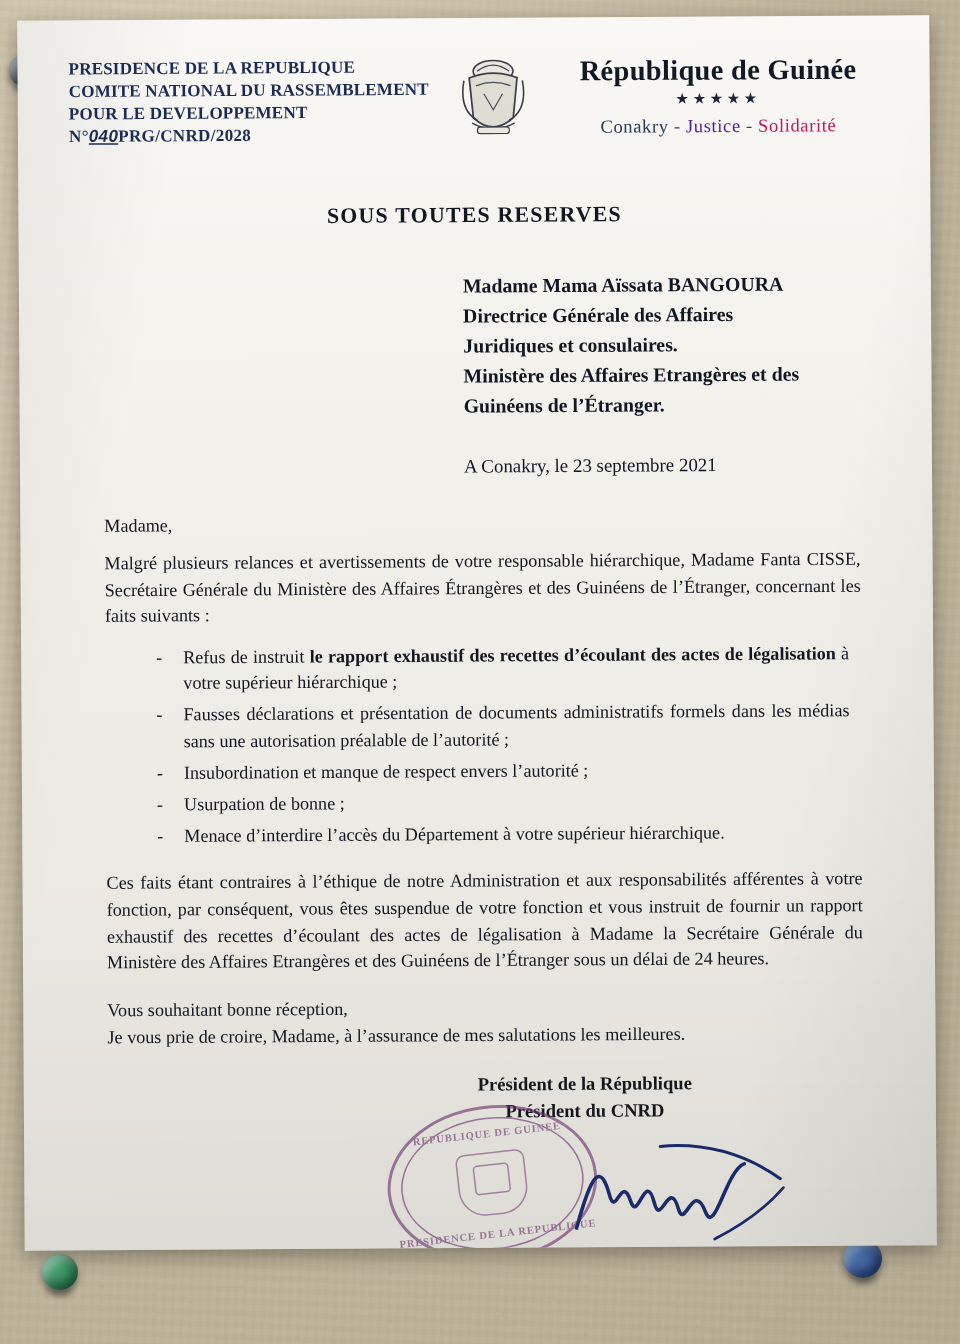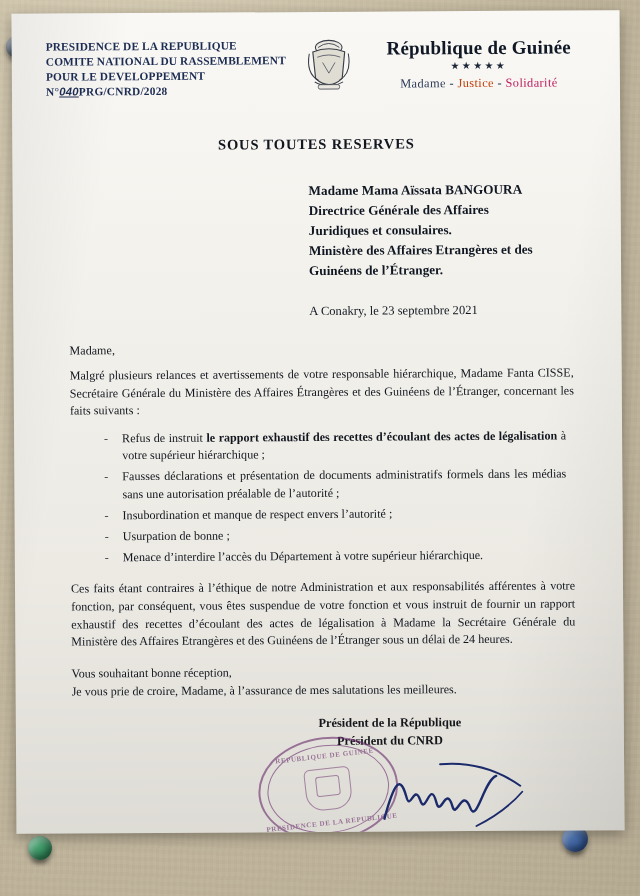--- a/index.html
+++ b/index.html
@@ -109,21 +109,21 @@
     letter-spacing: 2.4px;
     color: #1b2538;
     margin-top: 1px;
   }
   .motto {
     margin-top: 5px;
     font-size: 12.4px;
     letter-spacing: 0.4px;
   }
   .motto .w1 { color: #2b3a57; }
-  .motto .w2 { color: #c2410c; }
+  .motto .w2 { color: #4c1d95; }
   .motto .w3 { color: #be185d; }
   .motto .sep { color: #2b3a57; }
 
   
   .doc-title {
     text-align: center;
     font-weight: bold;
     font-size: 14.6px;
     letter-spacing: 0.8px;
     margin-top: 38px;
@@ -315,21 +315,21 @@
           <path d="M8 20 q-4 22 10 30" fill="none" stroke="#2a2f3a" stroke-width="1.2"></path>
           <path d="M52 20 q4 22 -10 30" fill="none" stroke="#2a2f3a" stroke-width="1.2"></path>
           <path d="M14 52 q16 9 32 0" fill="none" stroke="#2a2f3a" stroke-width="1.2"></path>
           <rect x="18" y="55" width="24" height="5" rx="2" fill="#e9e7df" stroke="#2a2f3a" stroke-width="0.9"></rect>
         </svg>
 
         <div class="hdr-right">
           <div class="country">République de Guinée</div>
           <div class="stars">★★★★★</div>
           <div class="motto">
-            <span class="w1">Madame</span>
+            <span class="w1">Conakry</span>
             <span class="sep">-</span>
             <span class="w2">Justice</span>
             <span class="sep">-</span>
             <span class="w3">Solidarité</span>
           </div>
         </div>
       </div>
 
       <div class="doc-title">SOUS TOUTES RESERVES</div>
 

